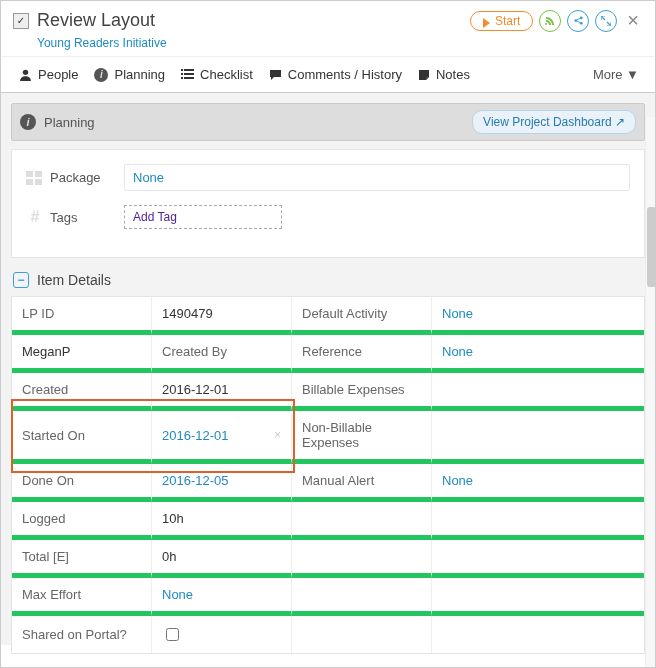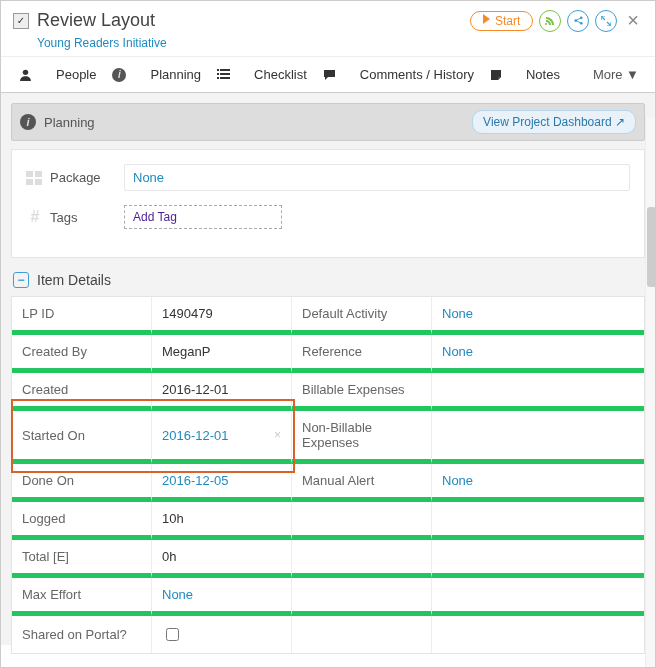--- a/index.html
+++ b/index.html
@@ -2,29 +2,29 @@
 <html><head>
 <meta charset="utf-8">
 <style>
 html,body{margin:0;padding:0;font-family:Arial,Helvetica,sans-serif;font-size:13px;color:#555;background:#fff}
 body{width:656px;height:668px;border:1px solid #ccc;box-sizing:border-box;position:relative}
 .header{padding:8px 12px 6px;border-bottom:1px solid #eee}
 .header-row{display:flex;align-items:center}
 .chk{width:14px;height:14px;border:1px solid #999;background:#eee;display:inline-flex;align-items:center;justify-content:center;font-size:10px;color:#333}
 .title{font-size:18px;color:#444;margin-left:8px;flex:1}
 .hdr-actions{display:flex;align-items:center;gap:6px}
-.start-btn{border:1px solid #f78b2a;border-radius:14px;padding:2px 12px;color:#f78b2a;display:flex;align-items:flex-start;gap:5px;font-size:12px;cursor:pointer}
+.start-btn{border:1px solid #f78b2a;border-radius:14px;padding:2px 12px;color:#f78b2a;display:flex;align-items:flex-end;gap:5px;font-size:12px;cursor:pointer}
 .circle-ic{width:20px;height:20px;border-radius:50%;display:flex;align-items:center;justify-content:center;font-size:11px;cursor:pointer}
 .rss{border:1px solid #7bc143;color:#7bc143}
 .share{border:1px solid #3b9ed8;color:#3b9ed8}
 .expand{border:1px solid #3b9ed8;color:#3b9ed8}
 .close{color:#888;font-size:20px;cursor:pointer;padding:0 4px}
 .subtitle{color:#1f8ac0;font-size:12px;margin-left:24px;margin-top:4px}
 .tabs{display:flex;align-items:center;padding:6px 10px;border-bottom:1px solid #ccc;background:#fff;font-size:13px;color:#333}
-.tab{display:flex;align-items:center;gap:24px;padding:4px 8px;cursor:pointer}
+.tab{display:flex;align-items:center;gap:6px;padding:4px 8px;cursor:pointer}
 .tab-ic{color:#333;font-size:13px}
 .tabs-spacer{flex:1}
 .more{color:#555;cursor:pointer;padding-right:6px}
 .content{background:#f3f3f3;padding:10px;height:552px;box-sizing:border-box;position:relative}
 .scrollbar{position:absolute;right:-1px;top:116px;width:10px;height:551px;background:#f7f7f7;border-left:1px solid #eee}
 .thumb{position:absolute;right:0;top:90px;width:9px;height:80px;background:#ccc;border-radius:3px}
 .section-bar{background:#ddd;border:1px solid #ccc;display:flex;align-items:center;padding:6px 8px;border-radius:2px}
 .info-ic{width:16px;height:16px;border-radius:50%;background:#555;color:#ddd;font-size:11px;display:flex;align-items:center;justify-content:center;font-weight:bold;font-style:italic}
 .section-title{margin-left:8px;color:#555;flex:1}
 .dash-btn{background:#e9f2f8;border:1px solid #b6d4e8;color:#2a7ab0;padding:4px 10px;font-size:12px;cursor:pointer;border-radius:10px}
@@ -167,22 +167,22 @@
       <span class="details-title">Item Details</span>
     </div>
     <div class="details-grid" style="position:relative">
       <div class="cell">LP ID</div>
       <div class="cell val">1490479</div>
       <div class="cell">Default Activity</div>
       <div class="cell">
           <span class="link">None</span>
         </div>
 
+      <div class="cell val">MeganP</div>
       <div class="cell">Created By</div>
-      <div class="cell val">MeganP</div>
       <div class="cell">Reference</div>
       <div class="cell">
           <span class="link">None</span>
         </div>
 
       <div class="cell">Created</div>
       <div class="cell val">2016-12-01</div>
       <div class="cell">Billable Expenses</div>
       <div class="cell"></div>
 

